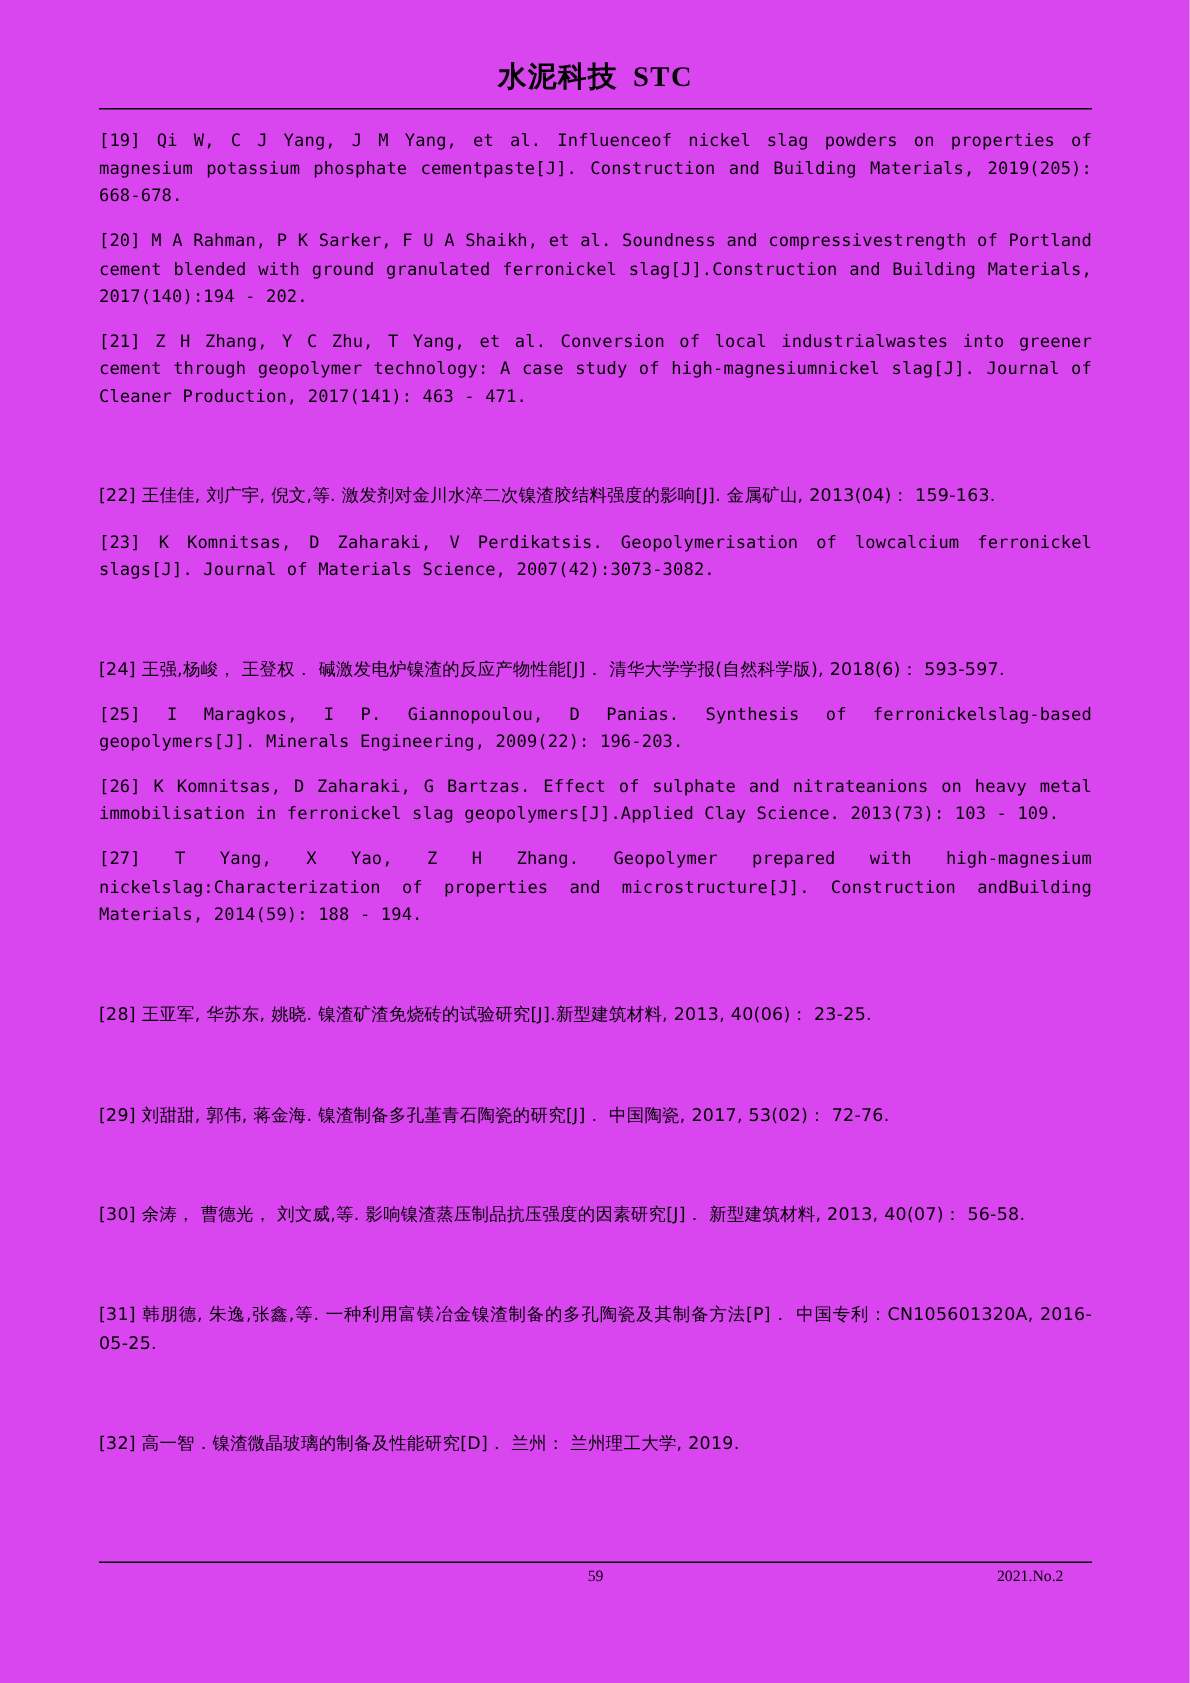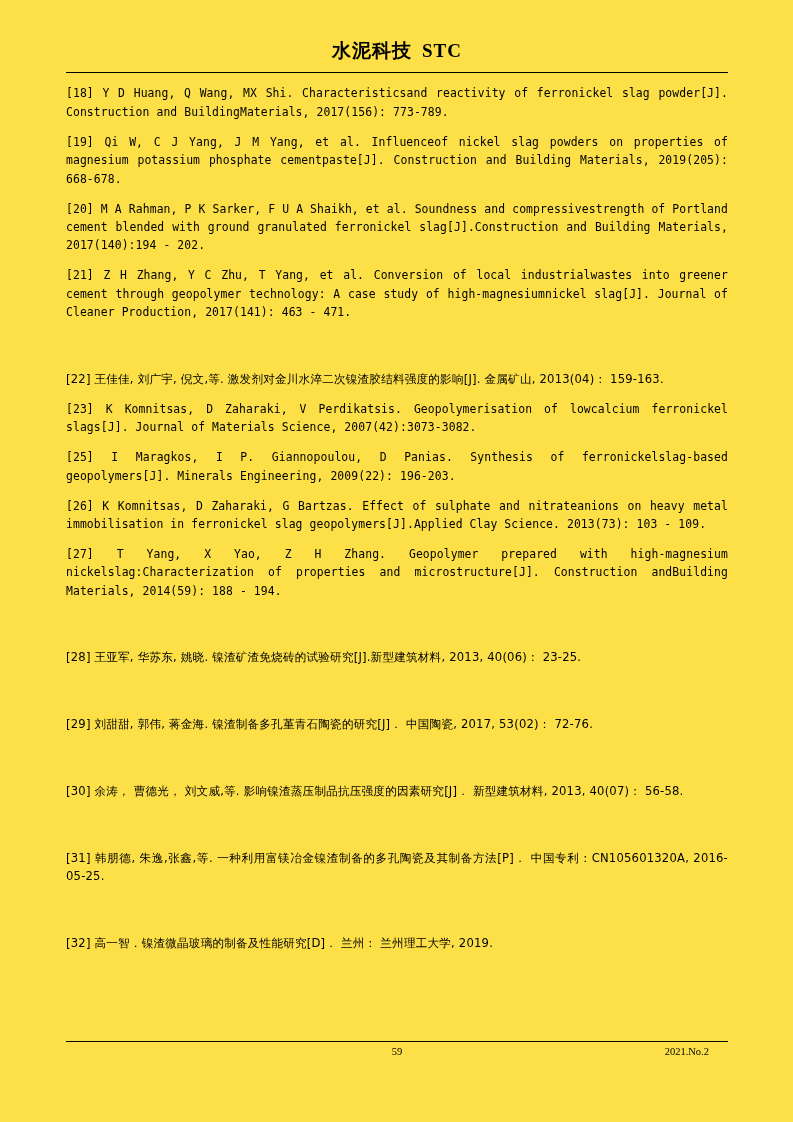--- a/index.html
+++ b/index.html
@@ -4,21 +4,21 @@
 <style>
   html, body {
     margin: 0;
     padding: 0;
     background: #c8c8c8;
   }
   .page {
     position: relative;
     width: 793px;
     height: 1122px;
-    background: #fde047;
+    background: #d946ef;
     margin: 0 auto;
     overflow: hidden;
     font-family: "Liberation Serif", serif;
     color: #000000;
   }
   .content {
     position: absolute;
     left: 66px;
     top: 38px;
     width: 662px;
@@ -100,26 +100,26 @@
 <div class="page">
 
   <div class="content">
 
     <div class="header">
       <span class="cn">水泥科技</span><span class="en">STC</span>
     </div>
     <div class="rule-top"></div>
 
     <div class="refs">
-      <p class="ref">[18] Y D Huang, Q Wang, MX Shi. Characteristicsand reactivity of ferronickel slag powder[J]. Construction and BuildingMaterials, 2017(156): 773-789.</p>
       <p class="ref">[19] Qi W, C J Yang, J M Yang, et al. Influenceof nickel slag powders on properties of magnesium potassium phosphate cementpaste[J]. Construction and Building Materials, 2019(205): 668-678.</p>
       <p class="ref">[20] M A Rahman, P K Sarker, F U A Shaikh, et al. Soundness and compressivestrength of Portland cement blended with ground granulated ferronickel slag[J].Construction and Building Materials, 2017(140):194 - 202.</p>
       <p class="ref">[21] Z H Zhang, Y C Zhu, T Yang, et al. Conversion of local industrialwastes into greener cement through geopolymer technology: A case study of high-magnesiumnickel slag[J]. Journal of Cleaner Production, 2017(141): 463 - 471.</p>
       <p class="ref cjk">[22] 王佳佳, 刘广宇, 倪文,等. 激发剂对金川水淬二次镍渣胶结料强度的影响[J]. 金属矿山, 2013(04)： 159-163.</p>
       <p class="ref">[23] K Komnitsas, D Zaharaki, V Perdikatsis. Geopolymerisation of lowcalcium ferronickel slags[J]. Journal of Materials Science, 2007(42):3073-3082.</p>
+      <p class="ref cjk">[24] 王强,杨峻， 王登权． 碱激发电炉镍渣的反应产物性能[J]． 清华大学学报(自然科学版), 2018(6)： 593-597.</p>
       <p class="ref">[25] I Maragkos, I P. Giannopoulou, D Panias. Synthesis of ferronickelslag-based geopolymers[J]. Minerals Engineering, 2009(22): 196-203.</p>
       <p class="ref">[26] K Komnitsas, D Zaharaki, G Bartzas. Effect of sulphate and nitrateanions on heavy metal immobilisation in ferronickel slag geopolymers[J].Applied Clay Science. 2013(73): 103 - 109.</p>
       <p class="ref">[27] T Yang, X Yao, Z H Zhang. Geopolymer prepared with high-magnesium nickelslag:Characterization of properties and microstructure[J]. Construction andBuilding Materials, 2014(59): 188 - 194.</p>
       <p class="ref cjk">[28] 王亚军, 华苏东, 姚晓. 镍渣矿渣免烧砖的试验研究[J].新型建筑材料, 2013, 40(06)： 23-25.</p>
       <p class="ref cjk">[29] 刘甜甜, 郭伟, 蒋金海. 镍渣制备多孔堇青石陶瓷的研究[J]． 中国陶瓷, 2017, 53(02)： 72-76.</p>
       <p class="ref cjk">[30] 余涛， 曹德光， 刘文威,等. 影响镍渣蒸压制品抗压强度的因素研究[J]． 新型建筑材料, 2013, 40(07)： 56-58.</p>
       <p class="ref cjk">[31] 韩朋德, 朱逸,张鑫,等. 一种利用富镁冶金镍渣制备的多孔陶瓷及其制备方法[P]． 中国专利：CN105601320A, 2016-05-25.</p>
       <p class="ref cjk">[32] 高一智．镍渣微晶玻璃的制备及性能研究[D]． 兰州： 兰州理工大学, 2019.</p>
     </div>
 

